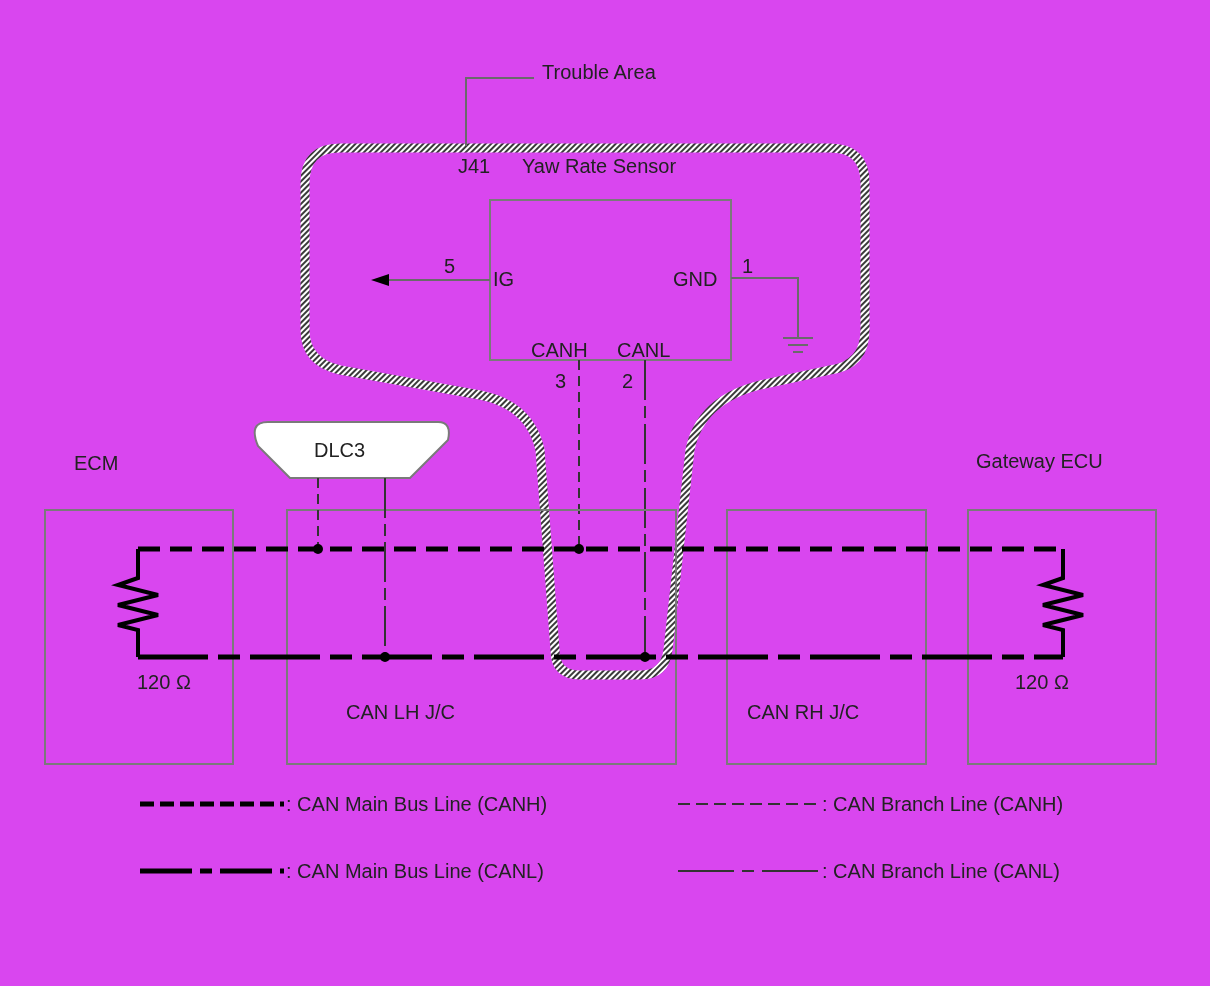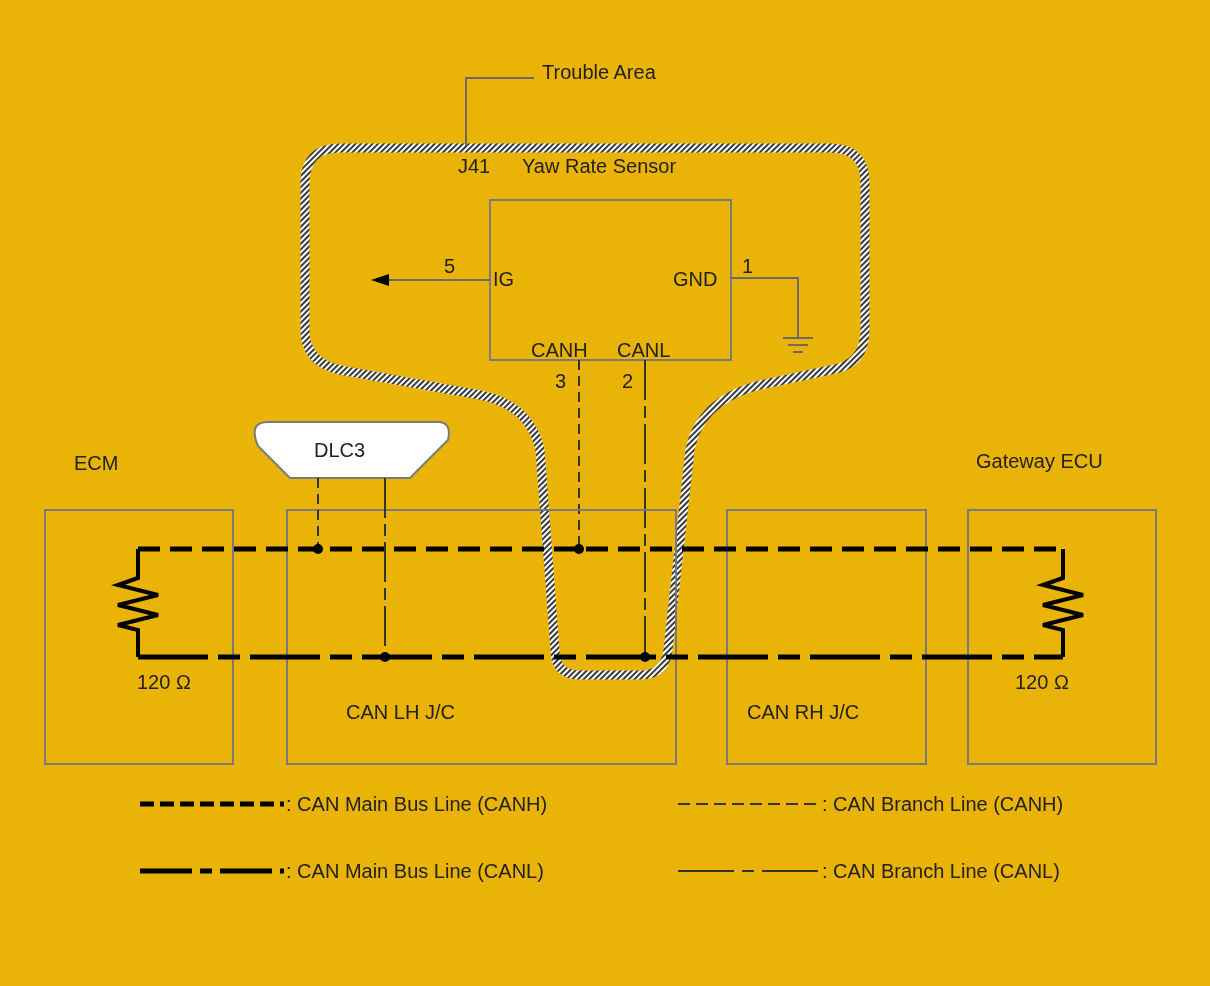--- a/index.html
+++ b/index.html
@@ -1,16 +1,16 @@
 <!DOCTYPE html>
 <html><head>
   <meta charset="utf-8">
   <style>
     html, body { margin: 0; padding: 0; background: #ffffff; }
-    #stage { position: relative; width: 1210px; height: 986px; background: #eab308; overflow: hidden; }
+    #stage { position: relative; width: 1210px; height: 986px; background: #d946ef; overflow: hidden; }
     svg { position: absolute; left: 0; top: 0; }
     .lbl { font-family: "Liberation Sans", sans-serif; font-size: 20px; fill: #222222; }
     .box { fill: none; stroke: #7a7a7a; stroke-width: 2; }
     .thin { fill: none; stroke: #6a6a6a; stroke-width: 2; }
     .bus-h { fill: none; stroke: #000; stroke-width: 5; stroke-dasharray: 22 10; }
     .bus-l { fill: none; stroke: #000; stroke-width: 5; stroke-dasharray: 70 10 22 10; }
     .br-h { fill: none; stroke: #333; stroke-width: 2; stroke-dasharray: 10 6; }
     .br-l { fill: none; stroke: #333; stroke-width: 2; stroke-dasharray: 40 6 12 6; }
     .res { fill: none; stroke: #000; stroke-width: 4; stroke-linejoin: miter; }
     .node { fill: #000; }

